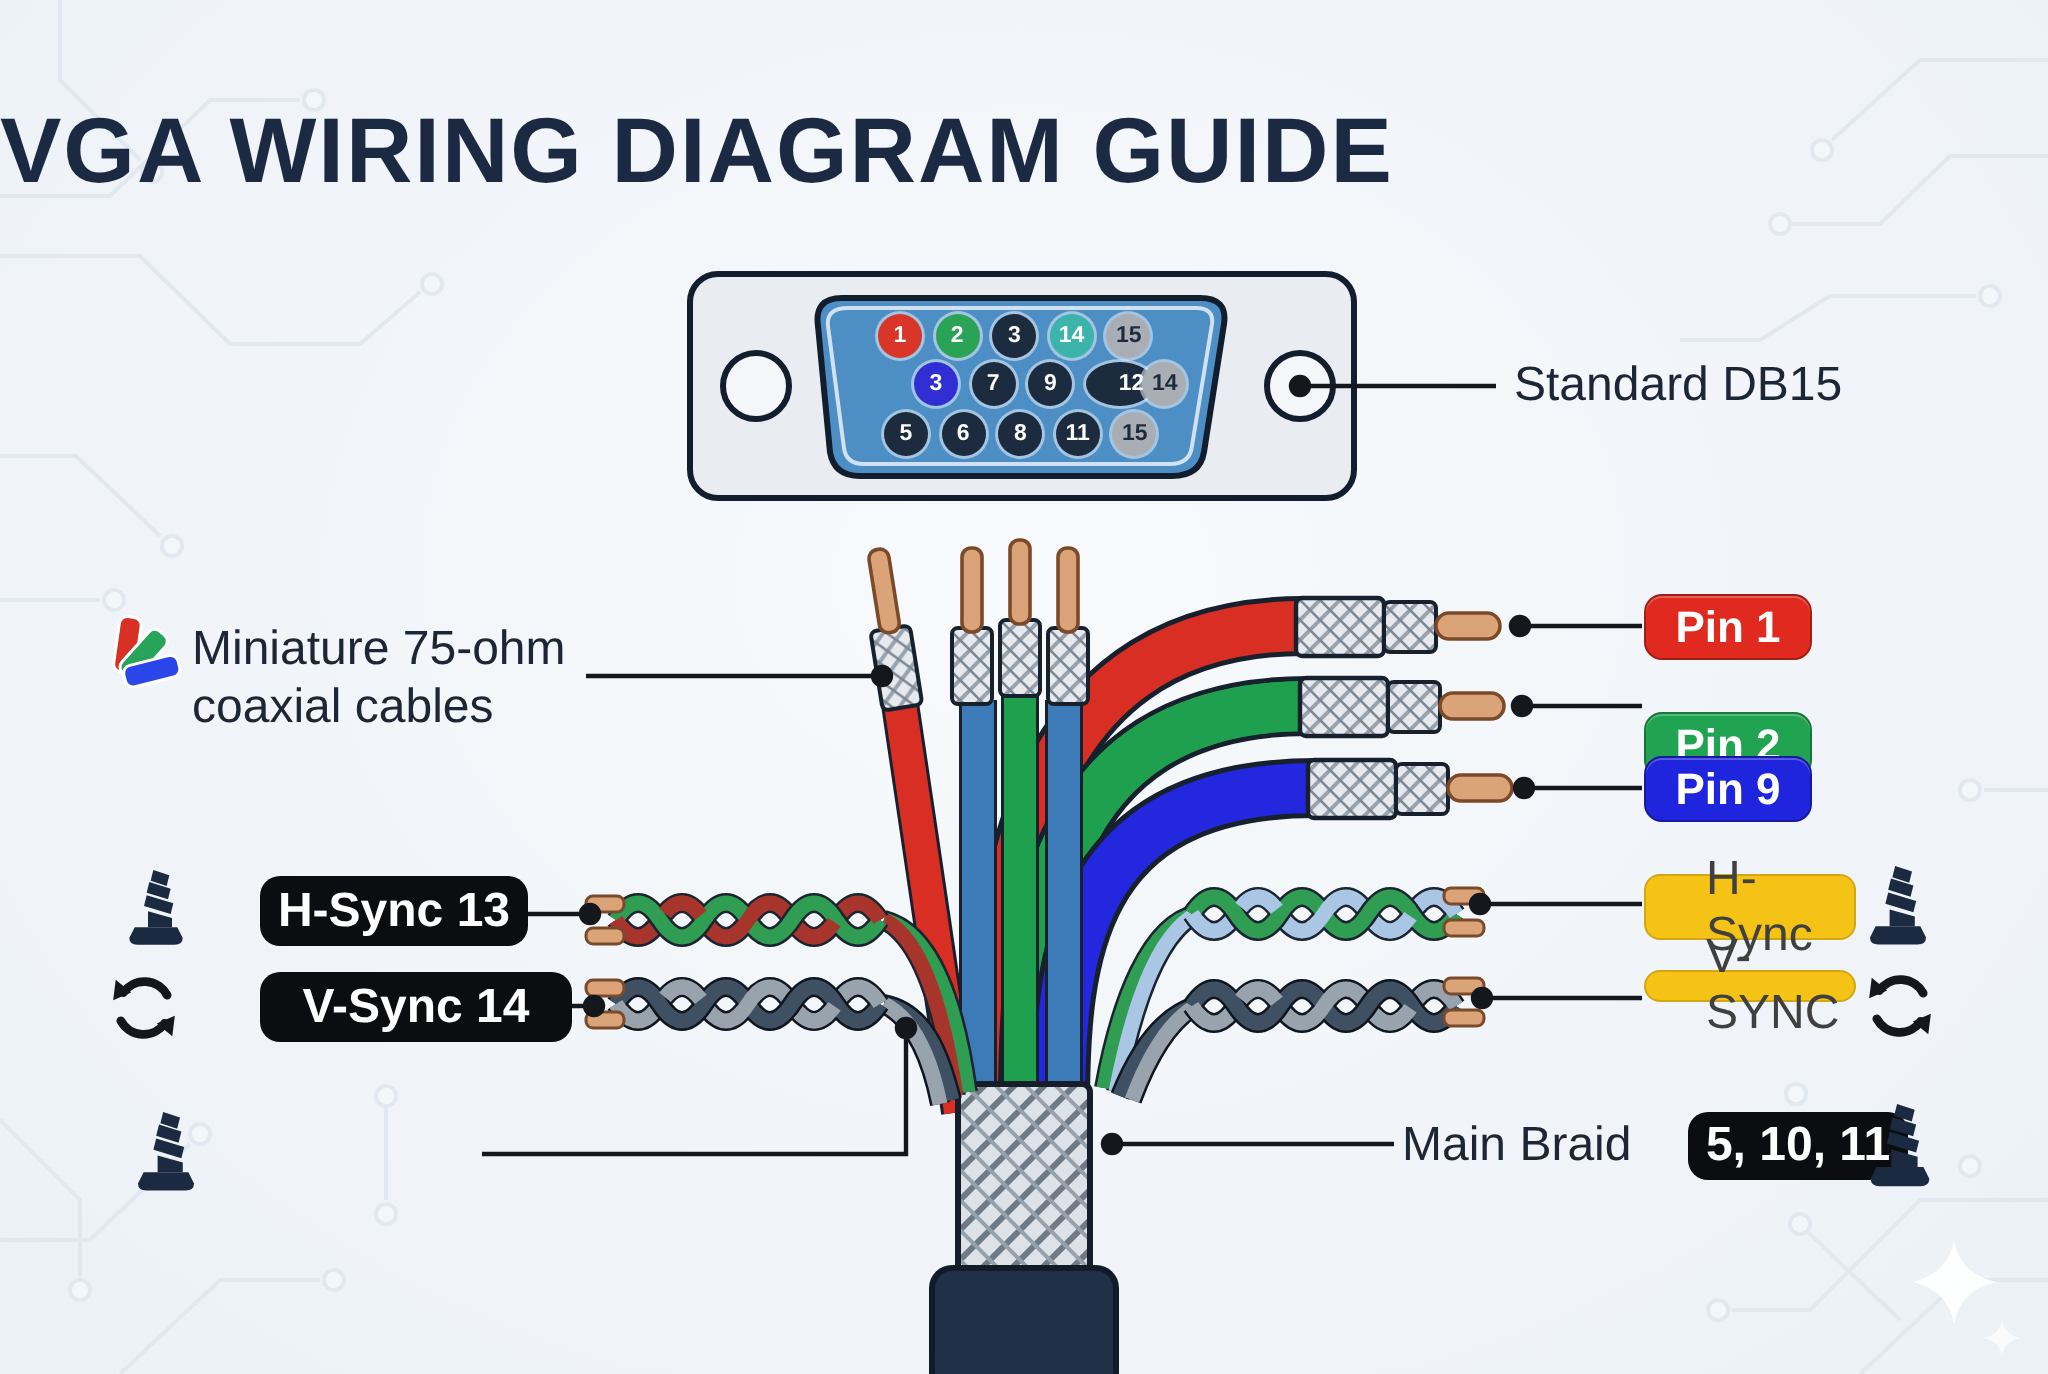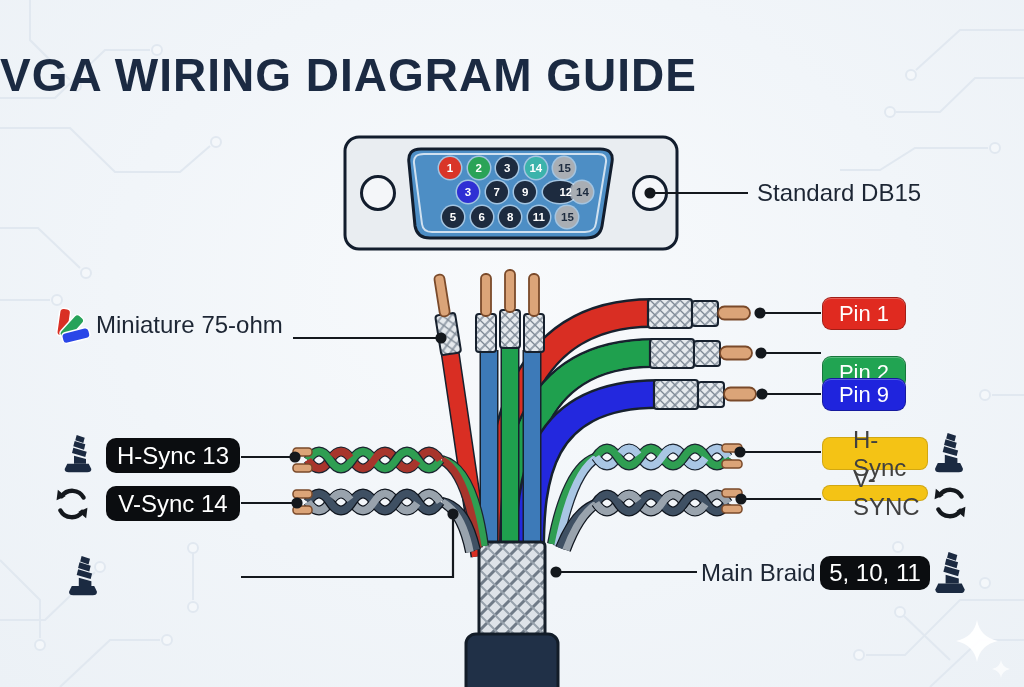--- a/index.html
+++ b/index.html
@@ -13,32 +13,32 @@
   .title{
     left:0;right:0;top:48px;text-align:left;
     font-size:46px;font-weight:800;letter-spacing:1px;color:#1b2a42;
   }
   .callout-text{font-size:24px;color:#1d2634;white-space:nowrap;}
   .coax-label{left:96px;top:310px;line-height:29px;}
   .std-label{left:757px;top:179px;}
   .mainbraid-label{left:701px;top:559px;}
   .pin-chip{
     width:84px;height:33px;border-radius:9px;display:flex;align-items:center;justify-content:center;
-    color:#fff;font-size:22px;font-weight:400;border:1.5px solid rgba(0,0,0,.28);
+    color:#fff;font-size:22px;font-weight:700;border:1.5px solid rgba(0,0,0,.28);
     box-shadow:inset 0 1px 0 rgba(255,255,255,.25);box-sizing:border-box;
   }
   .pin-chip.red{background:#e02a20;left:822px;top:297px;}
   .pin-chip.green{background:#21a452;left:822px;top:356px;}
   .pin-chip.blue{background:#1f24dd;left:822px;top:378px;}
   .chip-black{
-    background:#0b0d10;color:#fff;border-radius:10px;font-size:24px;font-weight:400;
-    display:flex;align-items:center;justify-content:center;box-sizing:border-box;
+    background:#0b0d10;color:#fff;border-radius:10px;font-size:24px;font-weight:700;
+    display:flex;align-items:center;justify-content:center;box-sizing:border-box;margin-left:24px;
   }
   .chip-hl{left:106px;top:438px;width:134px;height:35px;}
-  .chip-vl{left:106px;top:486px;width:134px;height:35px;}
+  .chip-vl{left:106px;top:486px;width:156px;height:35px;}
   .chip-p{left:106px;top:560px;width:136px;height:36px;}
   .chip-bp{left:820px;top:556px;width:110px;height:34px;text-align:center;}
   .chip-yellow{
     background:#f4c315;color:#404040;border-radius:8px;font-size:24px;font-weight:500;
     border:1.5px solid rgba(0,0,0,.14);display:flex;align-items:center;justify-content:center;box-sizing:border-box;padding-left:30px;
   }
   .chip-hr{left:822px;top:437px;width:106px;height:33px;}
   .chip-vr{left:822px;top:485px;width:106px;height:16px;}
   #pin-layer{position:absolute;inset:0;pointer-events:none;}
   .pin{
@@ -273,20 +273,21 @@
       <div class="pin" style="left: 527.8px; top: 206px; background: rgb(29, 43, 63); color: rgb(255, 255, 255);">11</div>
       <div class="pin" style="left: 556.4px; top: 206px; background: rgb(169, 174, 180); color: rgb(29, 43, 63);">15</div>
     </div>
 
   <div class="abs title">VGA WIRING DIAGRAM GUIDE</div>
 
   <div class="abs callout-text std-label">Standard DB15</div>
 
   <div class="abs coax-label">
     <div class="callout-text">Miniature 75-ohm</div>
+    <div class="callout-text">coaxial cables</div>
   </div>
 
   <svg class="abs icon" width="46" height="44" viewBox="0 0 46 44" style="left:48px;top:306px;">
     <g stroke="#ffffff" stroke-width="1.5">
       <rect x="8" y="2" width="11" height="28" rx="4" fill="#d93025" transform="rotate(8 12 32)"></rect>
       <rect x="8" y="2" width="11" height="28" rx="4" fill="#27a35a" transform="rotate(42 12 32)"></rect>
       <rect x="8" y="2" width="11" height="28" rx="4" fill="#2a46e8" transform="rotate(76 12 32)"></rect>
     </g>
   </svg>
 

